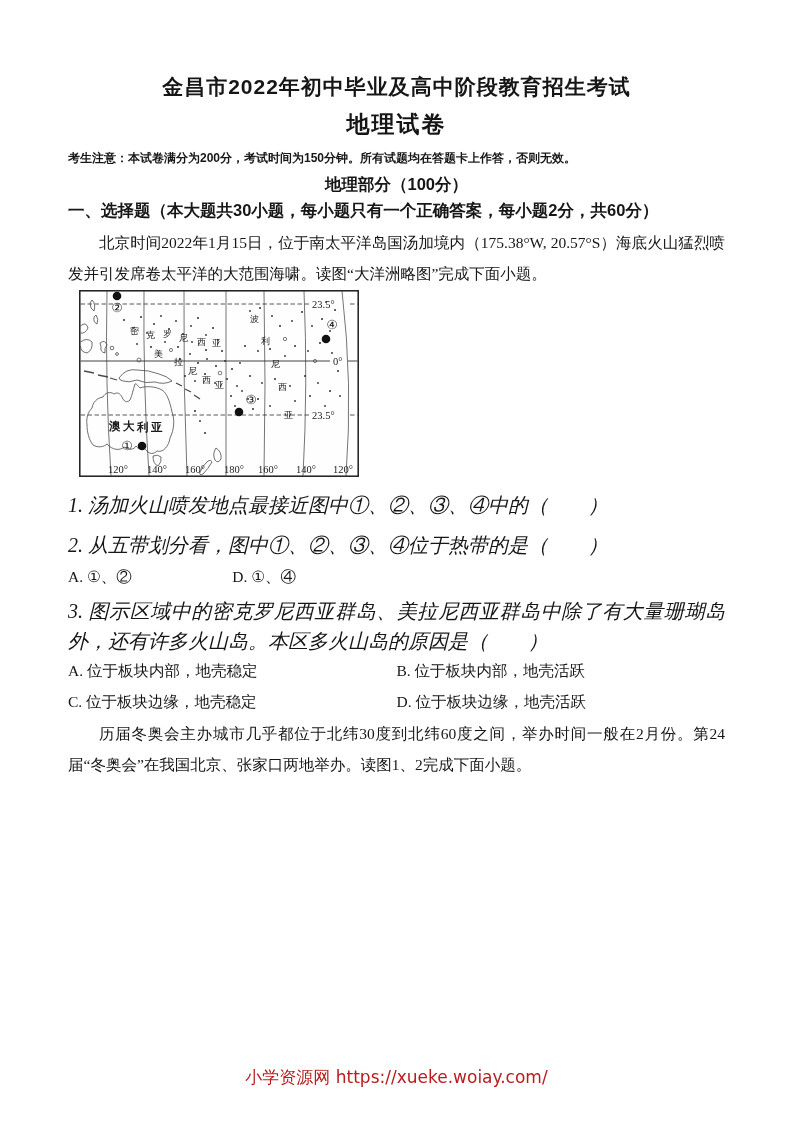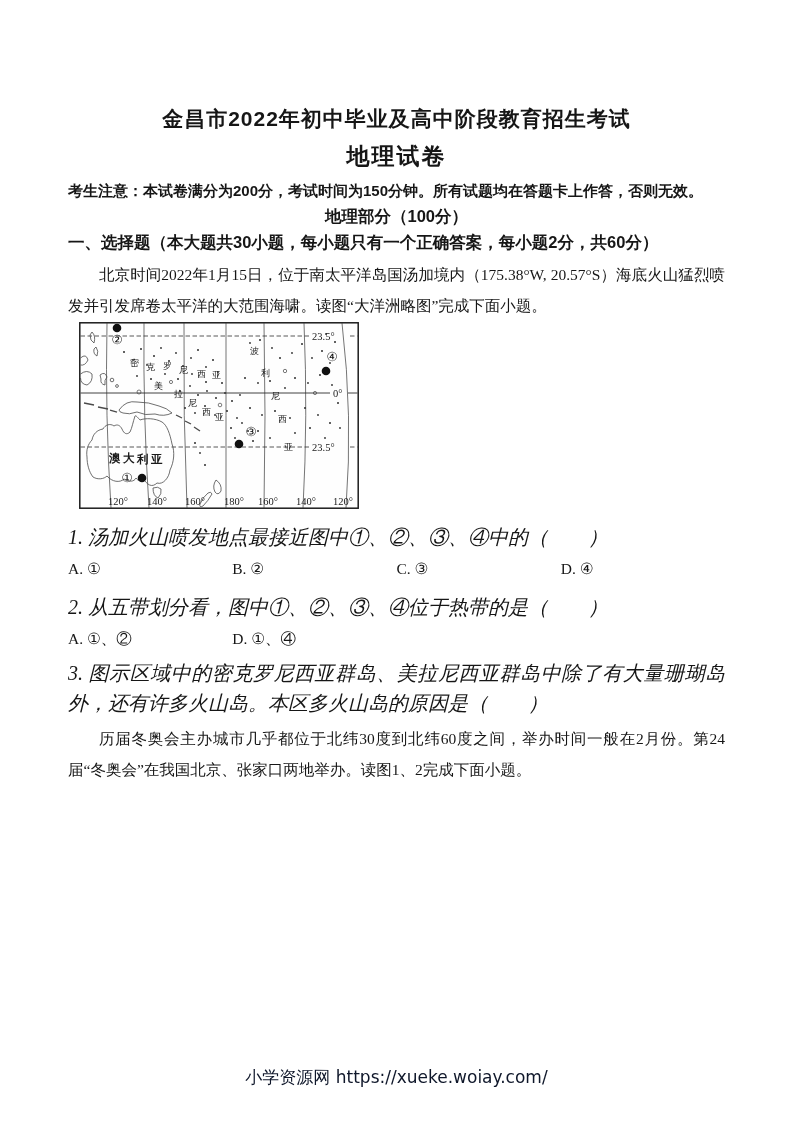--- a/index.html
+++ b/index.html
@@ -1,35 +1,35 @@
 <!DOCTYPE html>
 <html><head>
 <meta charset="utf-8">
 <style>
   html,body { margin:0; padding:0; background:#ffffff; }
   body {
     width:793px; height:1122px; position:relative; overflow:hidden;
     font-family:"Liberation Serif","DejaVu Serif",serif;
     color:#161616;
   }
-  .page { position:absolute; inset:0; padding:105px 68px 0 68px; box-sizing:border-box; }
+  .page { position:absolute; inset:0; padding:73px 68px 0 68px; box-sizing:border-box; }
 
   .title {
     margin:0; font-family:"Liberation Sans","DejaVu Sans",sans-serif;
     font-size:21px; line-height:27px; font-weight:bold; text-align:center;
     letter-spacing:1px;
   }
   .subject {
     margin:9px 0 0; font-family:"Liberation Sans","DejaVu Sans",sans-serif;
     font-size:23px; line-height:30px; font-weight:bold; text-align:center;
     letter-spacing:2px;
   }
   .notice {
     margin:7px 0 0; font-family:"Liberation Sans","DejaVu Sans",sans-serif;
-    font-size:15px; line-height:25px; font-weight:bold; text-align:justify;
+    font-size:12px; line-height:25px; font-weight:bold; text-align:justify;
   }
   .section-heading {
     margin:2px 0 0; font-family:"Liberation Sans","DejaVu Sans",sans-serif;
     font-size:16.5px; line-height:22px; font-weight:bold; text-align:center;
   }
   .part-heading {
     margin:3px 0 0; font-family:Liberation Sans, sans-serif;
     font-size:16.5px; line-height:24px; font-weight:bold;
   }
   .intro {
@@ -45,21 +45,21 @@
   .options {
     display:grid; grid-template-columns:repeat(4,1fr);
     margin:8px 0 0; font-size:15.5px; line-height:22px; row-gap:9px;
   }
   .options.cols-2 { grid-template-columns:repeat(2,1fr); margin-top:4px; }
   .option { white-space:nowrap; }
 
   .footer {
     position:absolute; top:1066px; left:0; width:100%; text-align:center;
     font-family:"DejaVu Sans","Liberation Sans",sans-serif;
-    font-size:17px; line-height:22px; color:#0f172a;
+    font-size:17px; line-height:22px; color:#b91c1c;
   }
 
   
   .map-tick { font-family:"Liberation Serif",serif; font-size:10.5px; fill:#1a1a1a; }
   .map-region { font-family:"Liberation Serif",serif; font-size:9px; fill:#222; }
   .map-region-big { font-family:"Liberation Serif",serif; font-size:11.5px; fill:#1a1a1a; font-weight:bold; letter-spacing:0; }
   .map-point-label { font-family:"Liberation Serif",serif; font-size:12.5px; fill:#111; text-anchor:middle; }
 </style>
 </head>
 <body>
@@ -252,37 +252,37 @@
       </g>
       <text class="map-point-label" x="48" y="160">①</text>
       <text class="map-point-label" x="38" y="22">②</text>
       <text class="map-point-label" x="172" y="114">③</text>
       <text class="map-point-label" x="253" y="39">④</text>
     </svg>
   </figure>
 
   <div class="question q1">
     <p class="q-text"><span>1.</span> <span>汤加火山喷发地点最接近图中①、②、③、④中的（　　）</span></p>
-    <div class="options">
-      <span class="option">A. ①</span>
-      <span class="option">B. ②</span>
-      <span class="option">C. ③</span>
-      <span class="option">D. ④</span>
-    </div>
   </div>
 
   <div class="question q2">
     <p class="q-text"><span>2.</span> <span>从五带划分看，图中①、②、③、④位于热带的是（　　）</span></p>
     <div class="options">
       <span class="option">A. ①、②</span>
       <span class="option">D. ①、④</span>
     </div>
   </div>
 
   <div class="question q3">
     <p class="q-text tall"><span>3.</span> <span>图示区域中的密克罗尼西亚群岛、美拉尼西亚群岛中除了有大量珊瑚岛外，还有许多火山岛。本区多火山岛的原因是（　　）</span></p>
+    <div class="options cols-2">
+      <span class="option">A. 位于板块内部，地壳稳定</span>
+      <span class="option">B. 位于板块内部，地壳活跃</span>
+      <span class="option">C. 位于板块边缘，地壳稳定</span>
+      <span class="option">D. 位于板块边缘，地壳活跃</span>
+    </div>
   </div>
 
   <p class="intro">历届冬奥会主办城市几乎都位于北纬30度到北纬60度之间，举办时间一般在2月份。第24届“冬奥会”在我国北京、张家口两地举办。读图1、2完成下面小题。</p>
 
 </div>
 
 <div class="footer">小学资源网 https://xueke.woiay.com/</div>
 
 </body></html>

